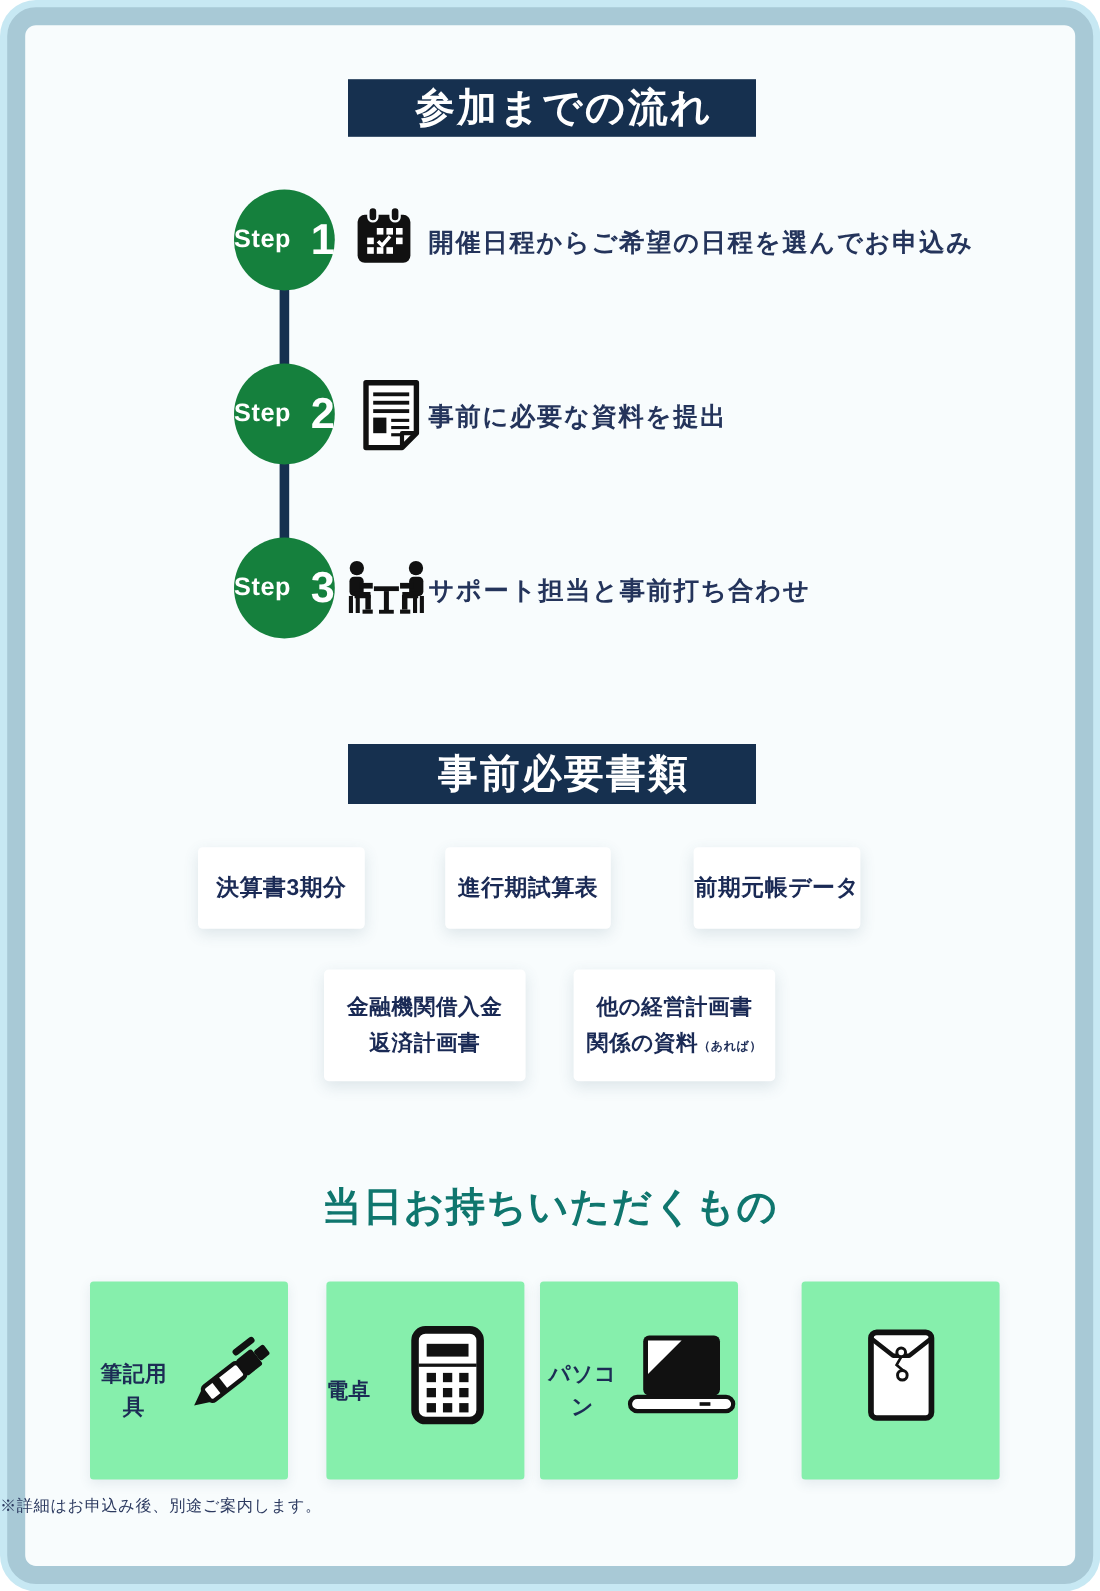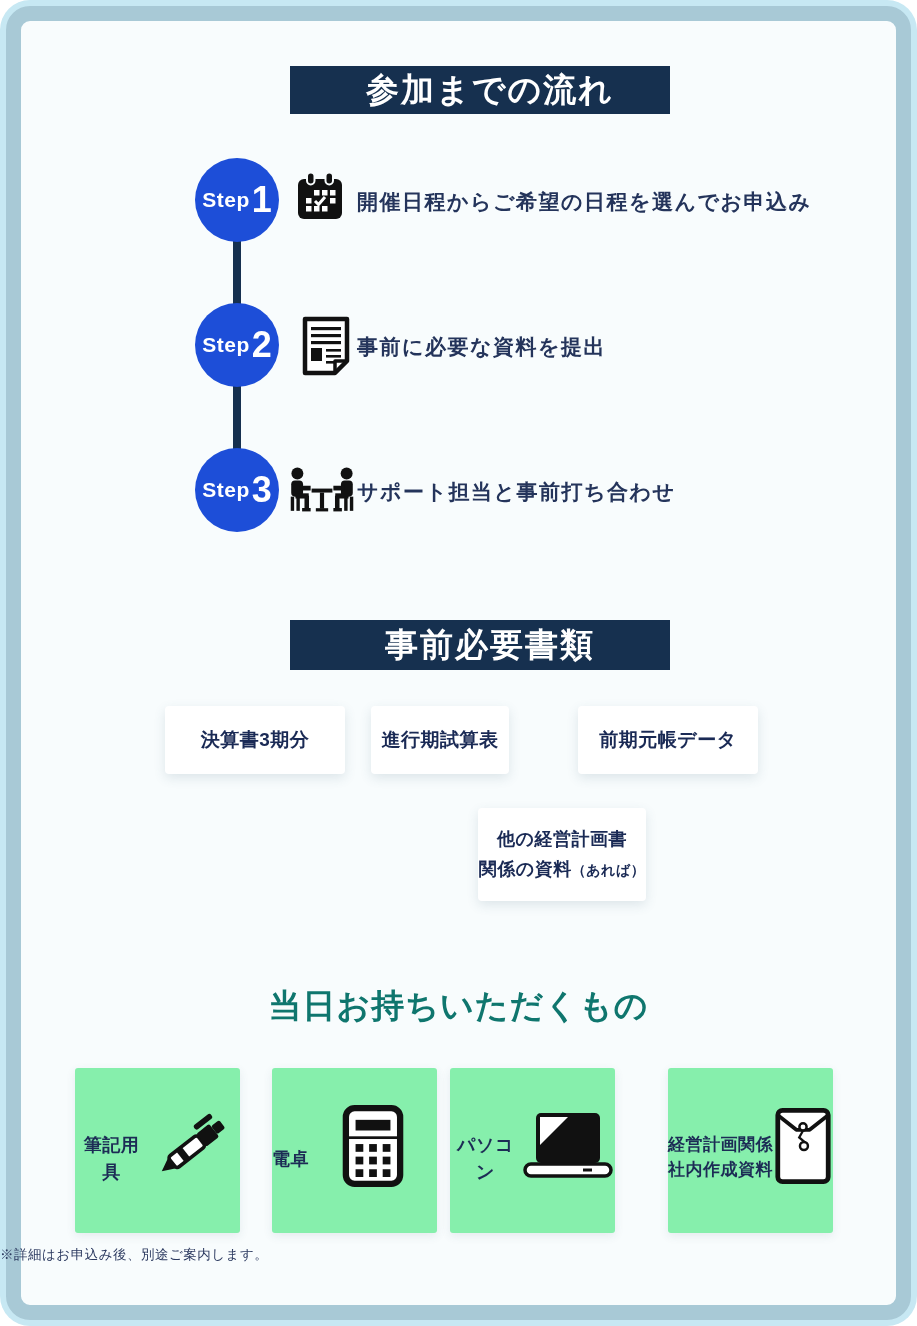--- a/index.html
+++ b/index.html
@@ -1,50 +1,50 @@
 <!DOCTYPE html>
 <html><head>
 <meta charset="utf-8">
 <style>
   * { margin:0; padding:0; box-sizing:border-box; }
   body { background:#ffffff; font-family:"Liberation Sans", sans-serif; }
   .page { position:relative; width:917px; height:1326px; background:#c7e8f3; border-radius:30px; overflow:hidden; }
   .frame { position:absolute; left:6px; top:6px; right:6px; bottom:6px; border:15px solid #a8c9d6; border-radius:24px; background:#f8fcfd; }
 
-  .bar { position:absolute; left:290px; width:380px; background:#16304f; color:#ffffff;
+  .bar { position:absolute; left:290px; width:340px; background:#16304f; color:#ffffff;
          font-weight:bold; font-size:33px; letter-spacing:2px;
          display:flex; align-items:center; justify-content:center;padding-left:20px; }
   .bar1 { top:66px;  height:48px; }
   .bar2 { top:620px; height:50px; }
 
   .step-line { position:absolute; left:233px; top:200px; width:8px; height:292px; background:#16304f; }
   .step-circle { position:absolute; left:195px; width:84px; height:84px; border-radius:50%;
-                 background:#1d4ed8; color:#fff; display:flex; align-items:center; justify-content:center;
+                 background:#15803d; color:#fff; display:flex; align-items:center; justify-content:space-between;
                  font-weight:bold; }
   .sc1 { top:158px; } .sc2 { top:303px; } .sc3 { top:448px; }
   .step-word { font-size:21px; letter-spacing:0.5px; }
   .step-num  { font-size:36px; margin-left:2px; }
 
   .step-icon { position:absolute; }
   .icon-cal  { left:295px; top:170px; width:50px; height:54px; }
   .icon-doc  { left:301px; top:315px; width:50px; height:62px; }
   .icon-meet { left:286px; top:466px; width:72px; height:48px; }
 
   .step-text { position:absolute; left:357px; font-size:21px; font-weight:600; color:#24345b; letter-spacing:1.5px; }
   .st1 { top:188px; } .st2 { top:333px; } .st3 { top:478px; }
 
   .doc-card { position:absolute; background:#ffffff; border-radius:4px;
               box-shadow:0 4px 12px rgba(60,90,110,.14);
               display:flex; align-items:center; justify-content:center;
               font-weight:bold; color:#1a2a55; }
-  .rowA { top:706px; height:68px; width:180px; font-size:19px; letter-spacing:0.5px; }
+  .rowA { top:706px; height:68px; width:139px; font-size:19px; letter-spacing:0.5px; }
   .dc1 { left:165px; } .dc2 { left:371px; width:138px; } .dc3 { left:578px; }
   .rowB { top:808px; height:93px; width:168px; flex-direction:column; line-height:1.65; font-size:18px; letter-spacing:0.5px; }
   .dc4 { left:270px; } .dc5 { left:478px; }
-  .small-note { font-size:14px; }
+  .small-note { font-size:10px; }
 
   .bring-title { position:absolute; top:984px; left:0; width:100%; text-align:center;
                  font-size:33px; font-weight:bold; color:#0f766e; letter-spacing:1px; }
 
   .bring-card { position:absolute; top:1068px; width:165px; height:165px; background:#86efac; border-radius:3px;
                 box-shadow:0 3px 10px rgba(60,90,110,.10);
                 display:flex; flex-direction:row; align-items:center; }
   .bc1 { left:75px; } .bc2 { left:272px; } .bc3 { left:450px; } .bc4 { left:668px; }
   .bring-label { margin-top:17px; font-size:18px; font-weight:bold; color:#1c2c55; text-align:center; line-height:1.5; letter-spacing:0.5px; }
   .bc4 .bring-label { font-size:17px; margin-top:13px; }
@@ -136,20 +136,24 @@
     </svg>
   </div>
   <div class="step-text st3">サポート担当と事前打ち合わせ</div>
 
   <div class="bar bar2">事前必要書類</div>
 
   <div class="doc-card rowA dc1">決算書3期分</div>
   <div class="doc-card rowA dc2">進行期試算表</div>
   <div class="doc-card rowA dc3">前期元帳データ</div>
 
+  <div class="doc-card rowB dc4">
+    <div>金融機関借入金</div>
+    <div>返済計画書</div>
+  </div>
   <div class="doc-card rowB dc5">
     <div>他の経営計画書</div>
     <div><span>関係の資料</span><span class="small-note">（あれば）</span></div>
   </div>
 
   <div class="bring-title">当日お持ちいただくもの</div>
 
   <div class="bring-card bc1">
     <div class="bring-label">筆記用具</div>
     <div class="bring-icon">
@@ -194,24 +198,20 @@
       <svg width="94" height="70" viewBox="0 0 94 70">
         <rect x="15" y="2" width="64" height="50" rx="5" fill="#111"></rect>
         <polygon points="19,6 47,6 19,34" fill="#fff"></polygon>
         <rect x="4" y="53" width="86" height="12" rx="6" fill="#fff" stroke="#111" stroke-width="3.5"></rect>
         <rect x="62" y="57.5" width="9" height="3" fill="#111"></rect>
       </svg>
     </div>
   </div>
 
   <div class="bring-card bc4">
-    <div class="bring-label">
-      <div>経営計画関係</div>
-      <div>社内作成資料</div>
-    </div>
     <div class="bring-icon">
       <svg width="58" height="78" viewBox="0 0 60 82">
         <rect x="3.5" y="3.5" width="53" height="75" rx="5" fill="#fff" stroke="#111" stroke-width="5"></rect>
         <path d="M4 9 L23 24 H37 L56 9" fill="none" stroke="#111" stroke-width="4" stroke-linejoin="round"></path>
         <circle cx="30" cy="21" r="3.8" fill="#fff" stroke="#111" stroke-width="2.6"></circle>
         <path d="M30 25 l-4 7 l7 6" fill="none" stroke="#111" stroke-width="2.4"></path>
         <circle cx="31" cy="41" r="4.2" fill="#fff" stroke="#111" stroke-width="2.6"></circle>
       </svg>
     </div>
   </div>

